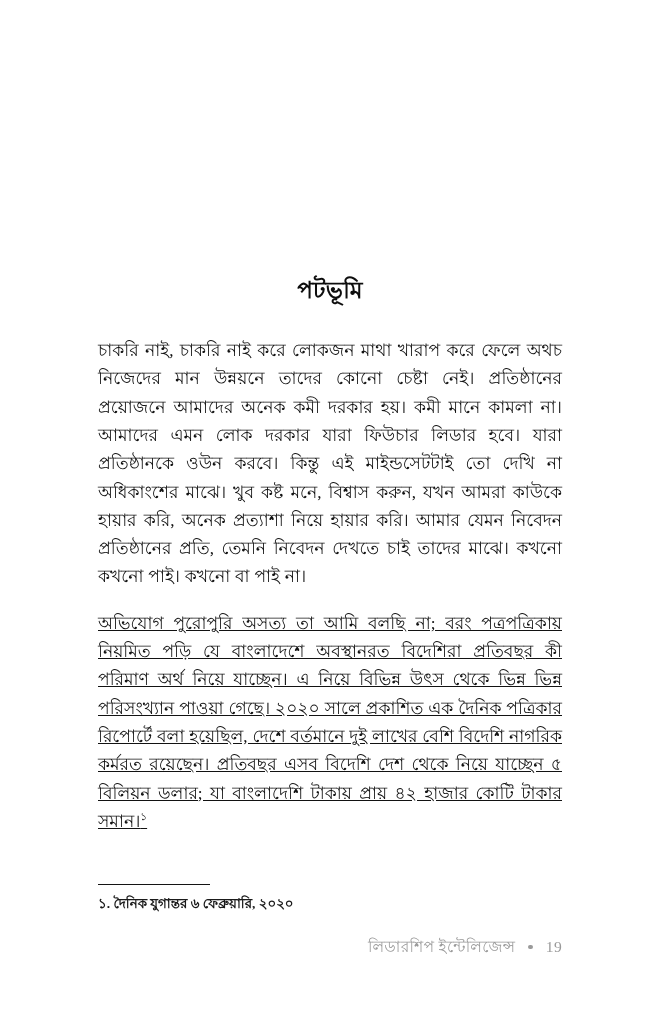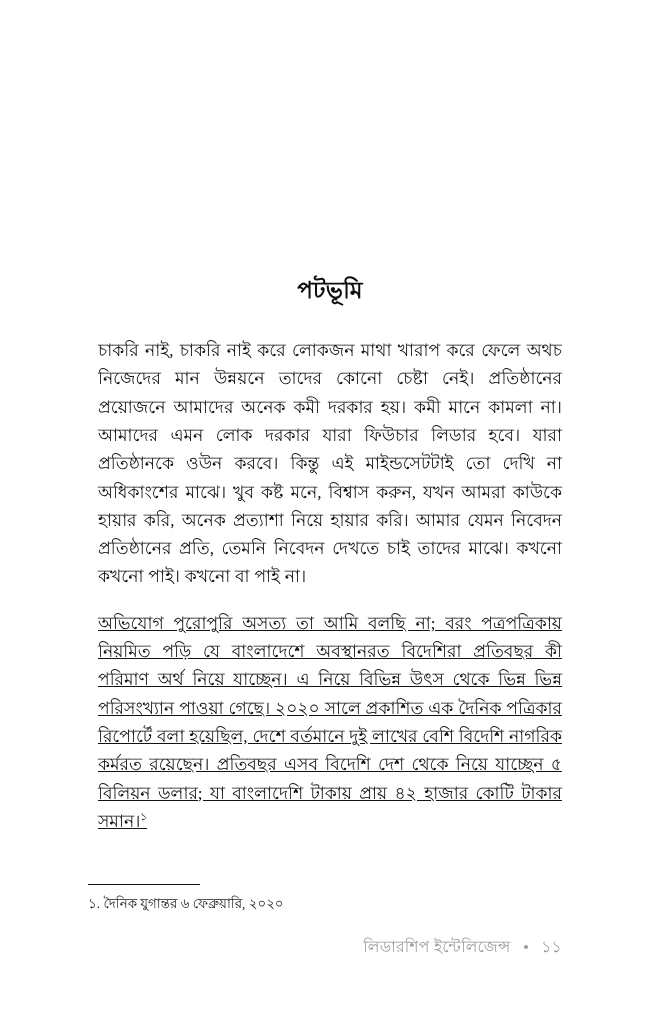--- a/index.html
+++ b/index.html
@@ -53,23 +53,24 @@
 
   .footnote-marker {
     font-size: 10.5px;
     vertical-align: super;
     line-height: 0;
   }
 
   
   .footnote-block {
     position: absolute;
-    left: 88px;
+    left: 98px;
     top: 884px;
     width: 300px;
+    font-weight: bold;
   }
 
   .footnote-rule {
     width: 112px;
     height: 0;
     border-top: 1.6px solid #141414;
     margin: 0 0 9px 0;
   }
 
   .footnote-text {
@@ -121,16 +122,16 @@
   </div>
 
   <div class="footnote-block">
     <div class="footnote-rule"></div>
     <p class="footnote-text">১. দৈনিক যুগান্তর ৬ ফেব্রুয়ারি, ২০২০</p>
   </div>
 
   <div class="running-footer">
     <span>লিডারশিপ ইন্টেলিজেন্স</span>
     <span class="footer-dot"></span>
-    <span>১১</span>
+    <span>19</span>
   </div>
 
 </div>
 
 </body></html>

